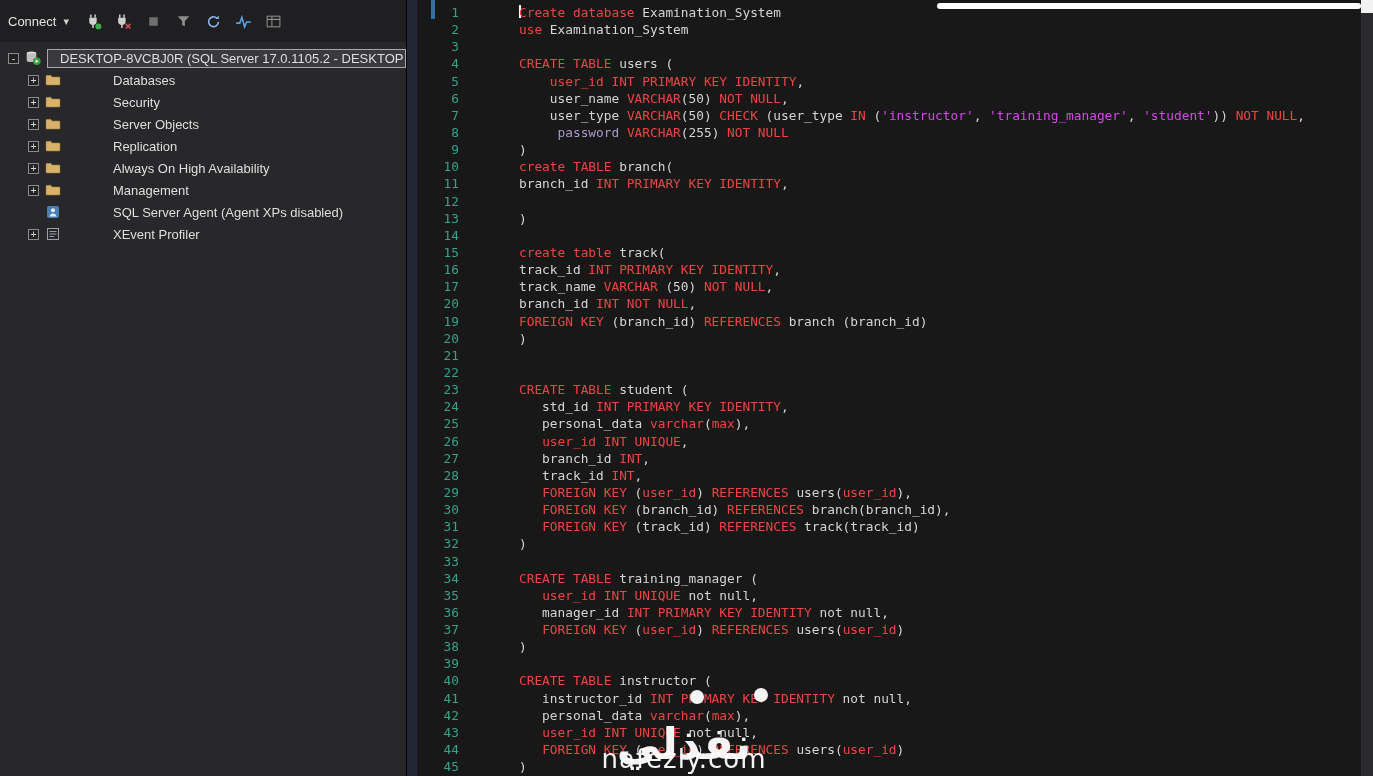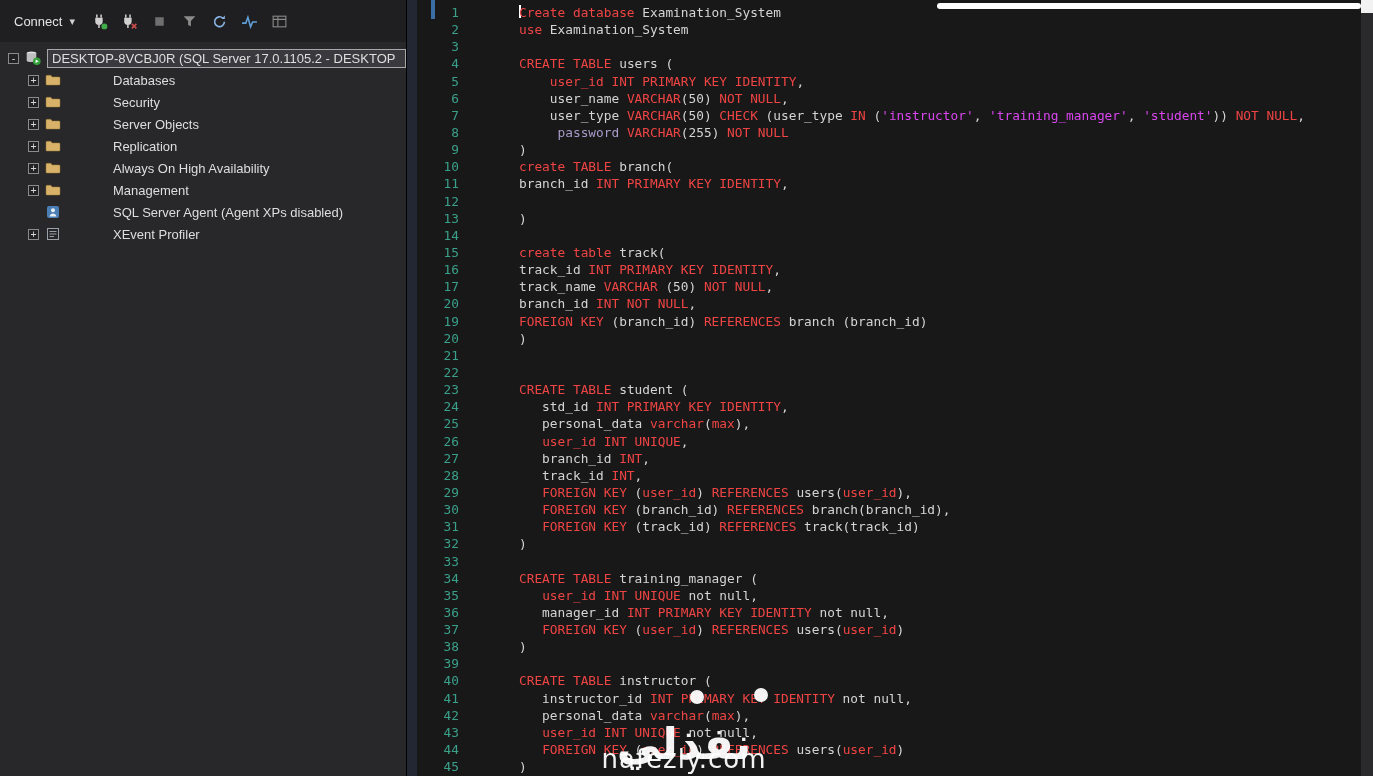--- a/index.html
+++ b/index.html
@@ -2,36 +2,36 @@
 <html><head>
 <meta charset="utf-8">
 <style>
   * { margin:0; padding:0; box-sizing:border-box; }
   html,body { width:1373px; height:776px; overflow:hidden; }
   body { background:#181818; font-family:"Liberation Sans", sans-serif; }
   .app { position:relative; width:1373px; height:776px; display:flex; }
 
   
   .object-explorer { width:406px; flex:none; background:#28282a; display:flex; flex-direction:column; }
-  .oe-toolbar { height:42px; flex:none; display:flex; align-items:center; gap:4px; padding:0 6px; background:#1f1f21; }
+  .oe-toolbar { height:42px; flex:none; display:flex; align-items:center; gap:4px; padding:0 0; background:#1f1f21; }
   .connect { color:#e2e2e2; font-size:13px; display:flex; align-items:center; gap:7px; padding:4px 8px; cursor:default; }
   .connect .chev { font-family:"DejaVu Sans", sans-serif; font-size:11px; color:#cfcfcf; }
   .tbi { width:26px; height:24px; display:flex; align-items:center; justify-content:center; flex:none; }
   .tbi svg { width:17px; height:17px; }
 
   .tree { flex:1; padding-top:5px; font-size:13px; color:#dedede; overflow:hidden; }
   .trow { display:flex; align-items:center; height:22px; gap:6px; padding-left:28px; }
   .trow.root { padding-left:8px; }
   .expander { width:11px; height:11px; flex:none; border:1px solid #8b8b8b; background:#222224;
               color:#d6d6d6; font-size:10px; line-height:9px; text-align:center; font-family:"DejaVu Sans Mono",monospace; }
   .expander.none { border:none; background:transparent; }
   .ticon { width:16px; height:16px; flex:none; }
   .ticon svg { width:16px; height:16px; display:block; }
   .tlabel { white-space:nowrap; overflow:hidden;margin-left:46px; }
-  .root-label { flex:1; border:1px solid #a8a8a8; background:#3a3a3e; padding:1px 4px;
+  .root-label { flex:1; border:1px solid #a8a8a8; background:#3a3a3e; padding:1px 12px;
                 white-space:nowrap; overflow:hidden; font-size:13px; }
 
   
   .splitter { width:1px; flex:none; background:#000; }
   .editor { position:relative; flex:1; background:#181818; overflow:hidden;
             font-family:"DejaVu Sans Mono","Liberation Mono",monospace; font-size:12.8px; }
   .margin-strip { position:absolute; left:0; top:0; width:10px; height:100%; background:#232733; }
   .gutter-mark { position:absolute; left:24px; top:0; width:4px; height:19px; background:#3b6ea5; }
   .lines { position:absolute; top:4px; left:0; right:14px; }
   .line { display:flex; height:17.15px; line-height:17.15px; white-space:pre; }

